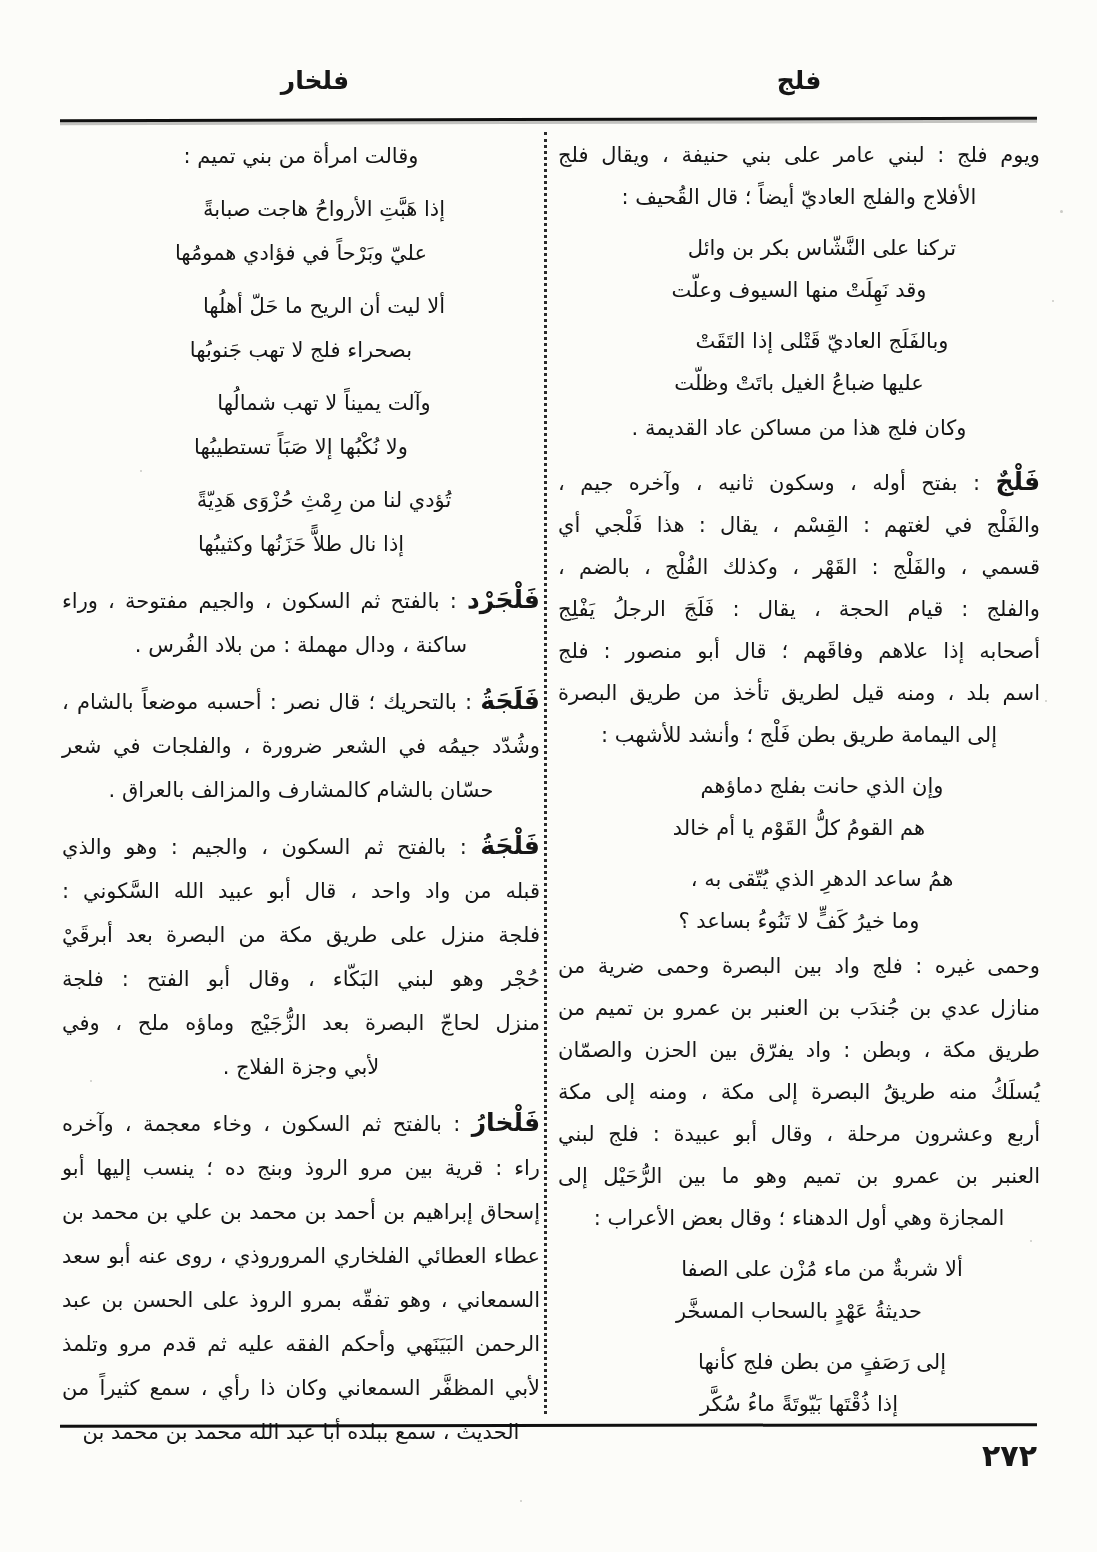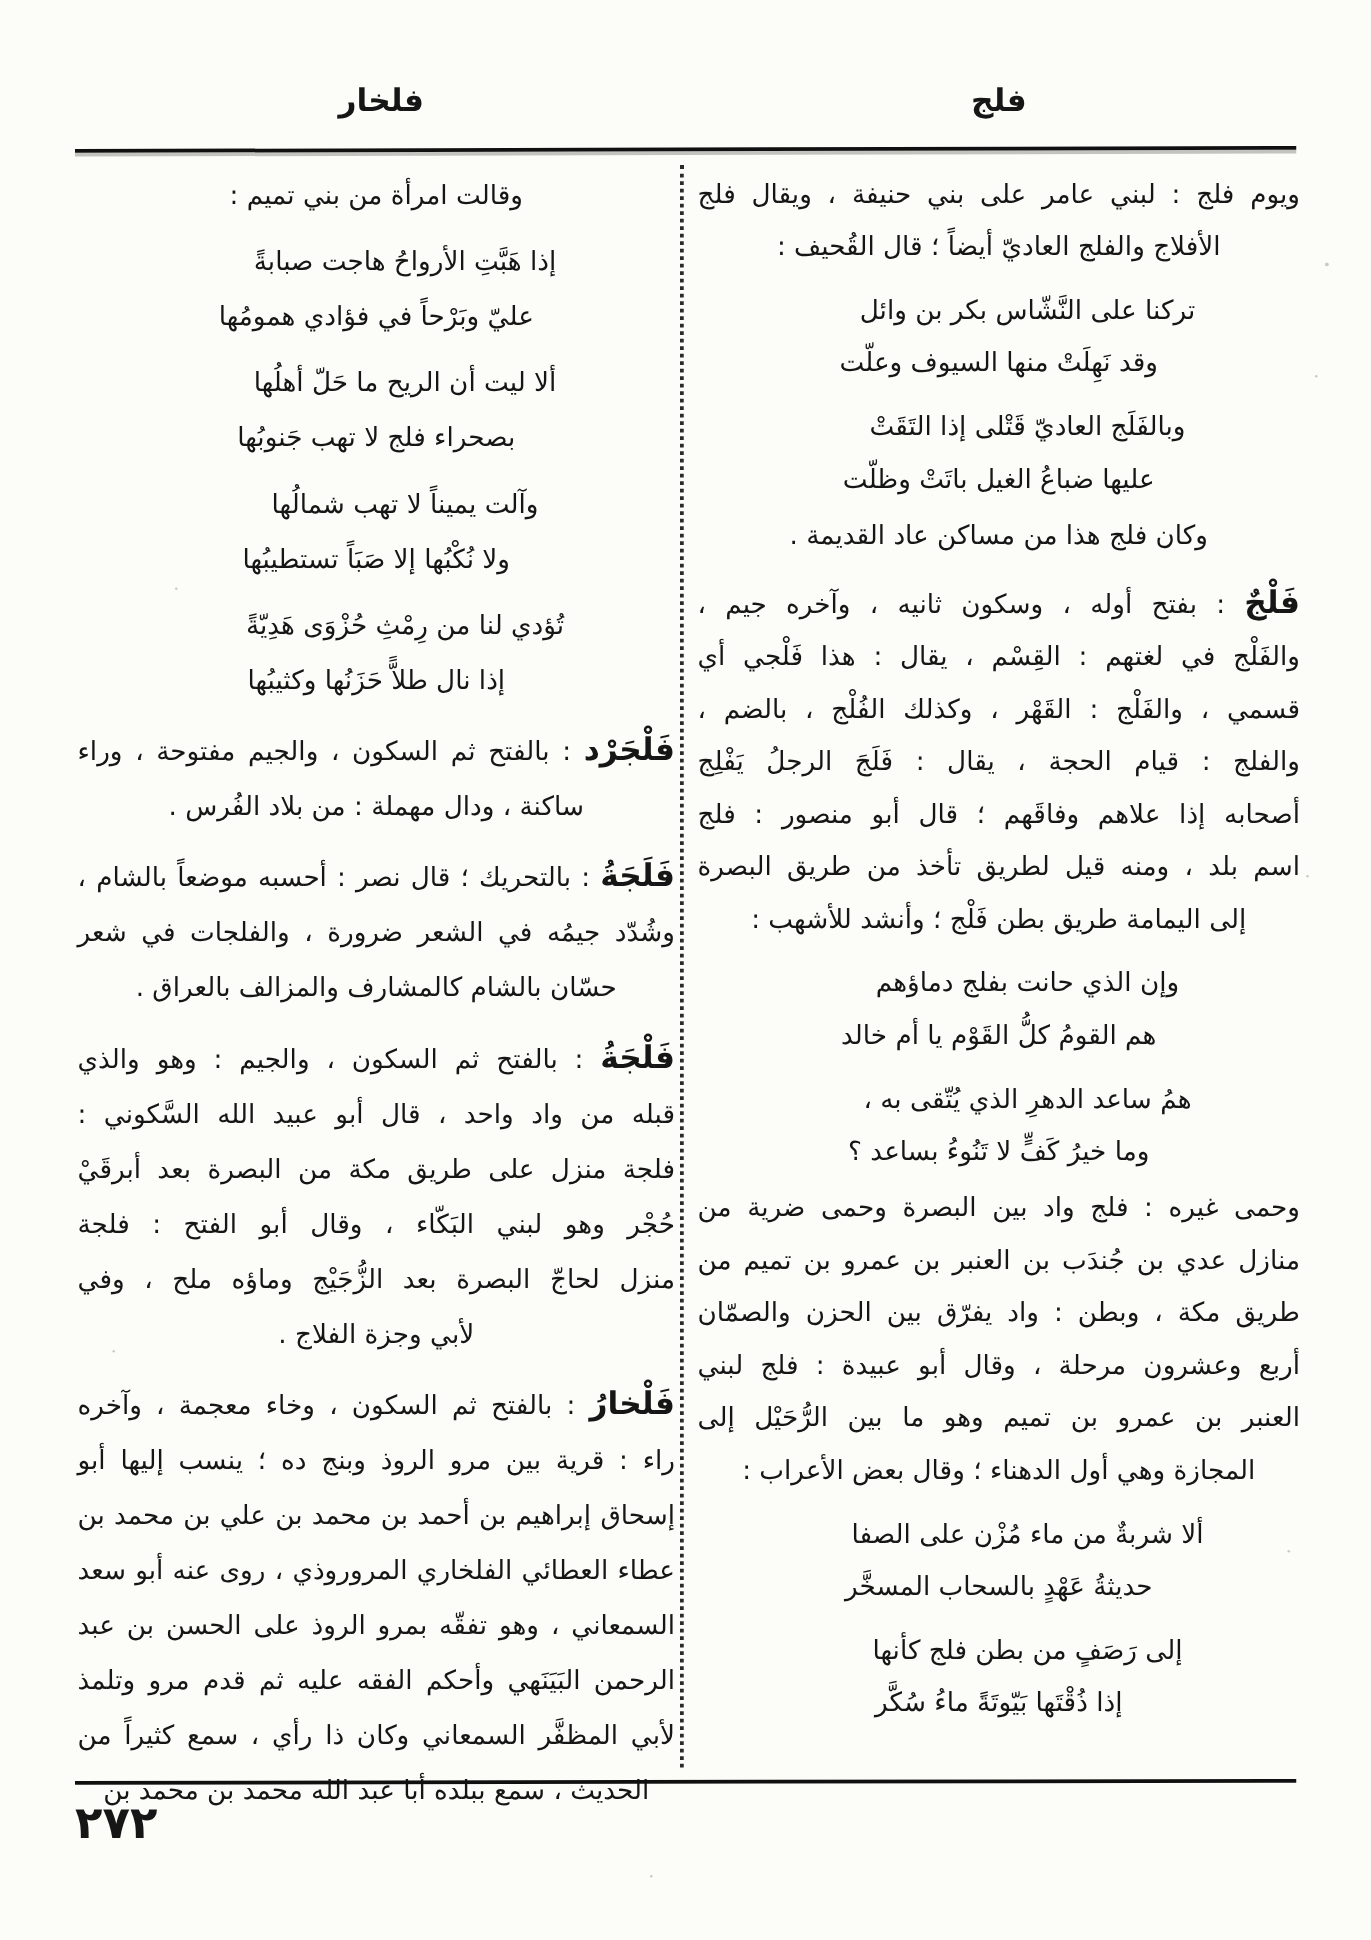--- a/index.html
+++ b/index.html
@@ -13,35 +13,35 @@
     color:#161616;
     direction:rtl;
     overflow:hidden;
   }
   .running-head {
     position:absolute; top:66px; height:40px;
     font-weight:bold; font-size:25px; text-align:center;
     letter-spacing:0.5px;
   }
   .head-right { right:57px; width:482px; }
-  .head-left  { left:66px;  width:478px; }
+  .head-left  { left:76px;  width:478px; }
   .rule-top {
     position:absolute; top:118px; left:60px; width:977px; height:3px;
     background:#101010;
     box-shadow:0 3px 0 rgba(20,20,20,0.25);
     transform:rotate(-0.15deg);
   }
   .rule-bottom {
     position:absolute; top:1424px; left:60px; width:977px; height:3px;
     background:#101010;
     transform:rotate(-0.1deg);
   }
   .page-number {
     position:absolute; top:1438px; left:60px; width:977px;
-    text-align:left; font-weight:bold; font-size:36px;
+    text-align:right; font-weight:bold; font-size:30px;
   }
   .col-divider {
     position:absolute; left:544px; top:132px; height:1282px; width:0;
     border-left:3px dotted #2b2b2b;
   }
   .column { position:absolute; top:134px; }
   .column-right { right:57px; width:482px; }
   .column-left  { left:62px;  width:478px; }
   .line { font-size:21px; }
   .column-right .line { line-height:42px; }
@@ -83,20 +83,21 @@
       <div class="line prose">أصحابه إذا علاهم وفاقَهم ؛ قال أبو منصور : فلج</div>
       <div class="line prose">اسم بلد ، ومنه قيل لطريق تأخذ من طريق البصرة</div>
       <div class="line prose-end">إلى اليمامة طريق بطن فَلْج ؛ وأنشد للأشهب :</div>
       <div class="line verse-a">وإن الذي حانت بفلج دماؤهم</div>
       <div class="line verse-b">هم القومُ كلُّ القَوْم يا أم خالد</div>
       <div class="line verse-a">همُ ساعد الدهرِ الذي يُتّقى به ،</div>
       <div class="line verse-b">وما خيرُ كَفٍّ لا تَنُوءُ بساعد ؟</div>
       <div class="line prose">وحمى غيره : فلج واد بين البصرة وحمى ضرية من</div>
       <div class="line prose">منازل عدي بن جُندَب بن العنبر بن عمرو بن تميم من</div>
       <div class="line prose">طريق مكة ، وبطن : واد يفرّق بين الحزن والصمّان</div>
+      <div class="line prose">يُسلَكُ منه طريقُ البصرة إلى مكة ، ومنه إلى مكة</div>
       <div class="line prose">أربع وعشرون مرحلة ، وقال أبو عبيدة : فلج لبني</div>
       <div class="line prose">العنبر بن عمرو بن تميم وهو ما بين الرُّحَيْل إلى</div>
       <div class="line prose-end">المجازة وهي أول الدهناء ؛ وقال بعض الأعراب :</div>
       <div class="line verse-a">ألا شربةٌ من ماء مُزْن على الصفا</div>
       <div class="line verse-b">حديثةُ عَهْدٍ بالسحاب المسخَّر</div>
       <div class="line verse-a">إلى رَصَفٍ من بطن فلج كأنها</div>
       <div class="line verse-b">إذا ذُقْتَها بَيّوتَةً ماءُ سُكَّر</div>
     </div>
 
   <div class="column column-left">

